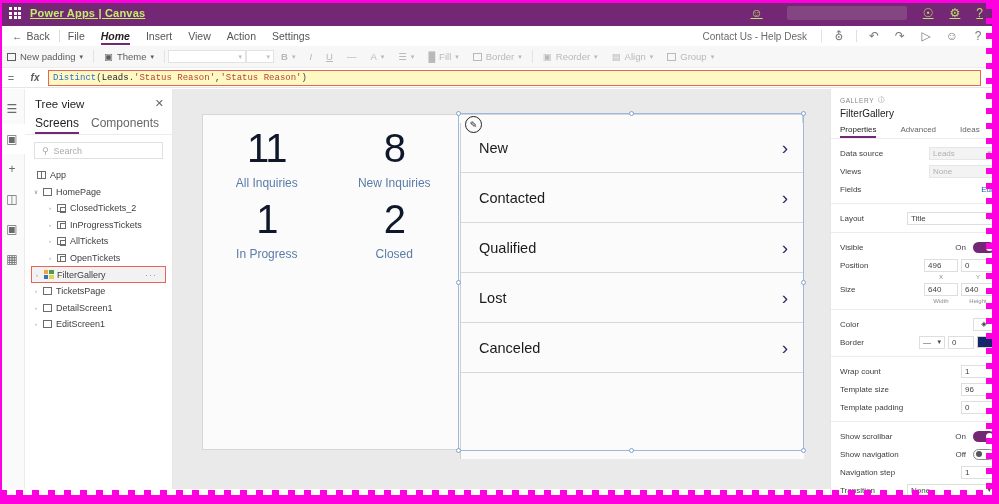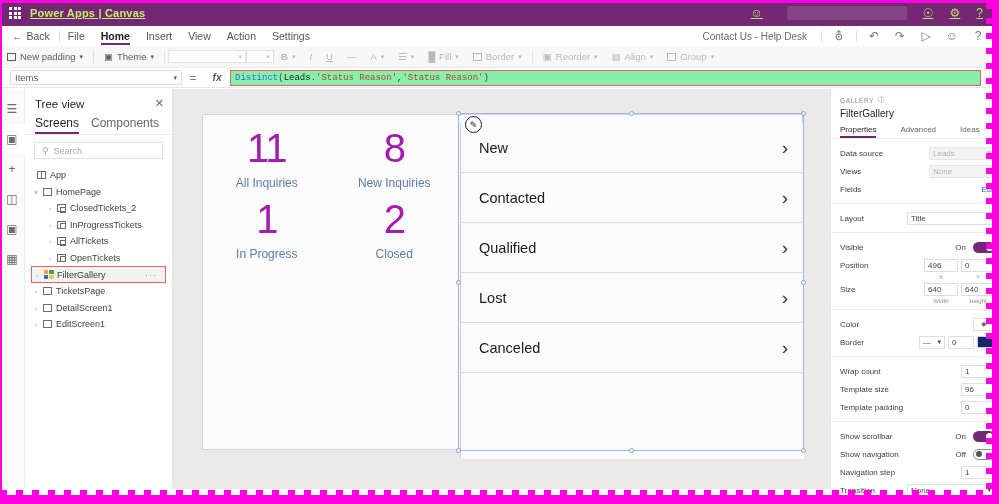--- a/index.html
+++ b/index.html
@@ -50,21 +50,21 @@
   }
 
   
   .menubar {
     position: absolute; top: 26px; left: 0; width: 999px; height: 20px;
     background: #ffffff; display: flex; align-items: center; font-size: 10.5px; color: #444;
   }
   .mb-back { display: flex; align-items: center; gap: 4px; padding: 0 9px 0 12px; color: #555; }
   .mb-sep { width: 1px; height: 12px; background: #dcdcdc; }
   .mb-item { padding: 0 8px; height: 20px; display: flex; align-items: center; color: #555; position: relative; }
-  .mb-item.active { color: #222; font-weight: bold; }
+  .mb-item.active { color: #222; font-weight: bold; font-style: italic; }
   .mb-item.active::after {
     content: ""; position: absolute; left: 8px; right: 8px; bottom: 1px; height: 2px; background: #742774;
   }
   .menubar-right { margin-left: auto; display: flex; align-items: center; gap: 0; padding-right: 8px; }
   .mbr-text { font-size: 10px; color: #6a6a6a; padding-right: 10px; }
   .mbr-icon { width: 26px; text-align: center; font-size: 12px; color: #777; }
   .mbr-sep { width: 1px; height: 12px; background: #e0e0e0; margin: 0 4px; }
 
   
   .ribbon {
@@ -90,21 +90,21 @@
     background: #ffffff; display: flex; align-items: center; border-bottom: 1px solid #e6e6e6;
   }
   .prop-select {
     margin-left: 10px; width: 172px; height: 15px; border: 1px solid #dedede; background: #fff;
     display: flex; align-items: center; justify-content: space-between; padding: 0 4px;
     font-size: 9.5px; color: #5a5a5a;
   }
   .eq { width: 22px; text-align: center; font-size: 11px; color: #777; }
   .fx { width: 26px; text-align: center; font-size: 10px; color: #5a5a5a; font-style: italic; font-weight: bold; }
   .formula-box {
-    flex: 1; height: 16px; margin-right: 18px; border: 1.5px solid #e8645a; background: #86efac;
+    flex: 1; height: 16px; margin-right: 18px; border: 1.5px solid #e8645a; background: #fef9c3;
     display: flex; align-items: center; padding-left: 4px;
     font-family: "Liberation Mono", "DejaVu Sans Mono", monospace; font-size: 9px; white-space: nowrap;
   }
   .tok-fn { color: #2f6fd0; }
   .tok-id { color: #1a1a1a; }
   .tok-str { color: #b5452e; }
   .tok-p { color: #444; }
 
   
   .rail {
@@ -170,21 +170,21 @@
   }
   .phone {
     position: absolute; left: 29px; top: 25px; width: 601px; height: 336px;
     background: #fbfbfb; border: 1px solid #d6d6d6;
     display: flex;
   }
   
   .kpis { width: 255px; padding: 12px 0 0 0; }
   .kpi-row { display: flex; }
   .kpi { flex: 1; text-align: center; }
-  .kpi-num { font-size: 40px; font-weight: 300; color: #a21caf; line-height: 1.08; letter-spacing: -1px; }
+  .kpi-num { font-size: 40px; font-weight: 300; color: #0f172a; line-height: 1.08; letter-spacing: -1px; }
   .kpi-lbl { font-size: 12px; color: #5b7ca8; margin-top: 6px; }
   .kpi-row.second { margin-top: 8px; }
 
   
   .gallery {
     position: absolute; left: 257px; top: 8px; width: 344px; height: 336px;
     background: #fbfbfb; border-left: 1px solid #cfcfcf;
   }
   .grow {
     height: 50px; border-bottom: 1px solid #d8d8d8;
@@ -363,24 +363,20 @@
       <span class="chev">▾</span>
     </div>
   <div class="rb-item">
       <span class="sqicon"></span>
       <span>Group</span>
       <span class="chev">▾</span>
     </div>
 </div>
 
 <div class="fxrow">
-  <div class="prop-select">
-    <span>Items</span>
-    <span class="chev">▾</span>
-  </div>
   <div class="eq">=</div>
   <div class="fx">
     <span>fx</span>
   </div>
   <div class="formula-box">
     <span class="tok-fn">Distinct</span>
       <span class="tok-p">(</span>
       <span class="tok-id">Leads</span>
       <span class="tok-p">.</span>
       <span class="tok-str">'Status Reason'</span>

